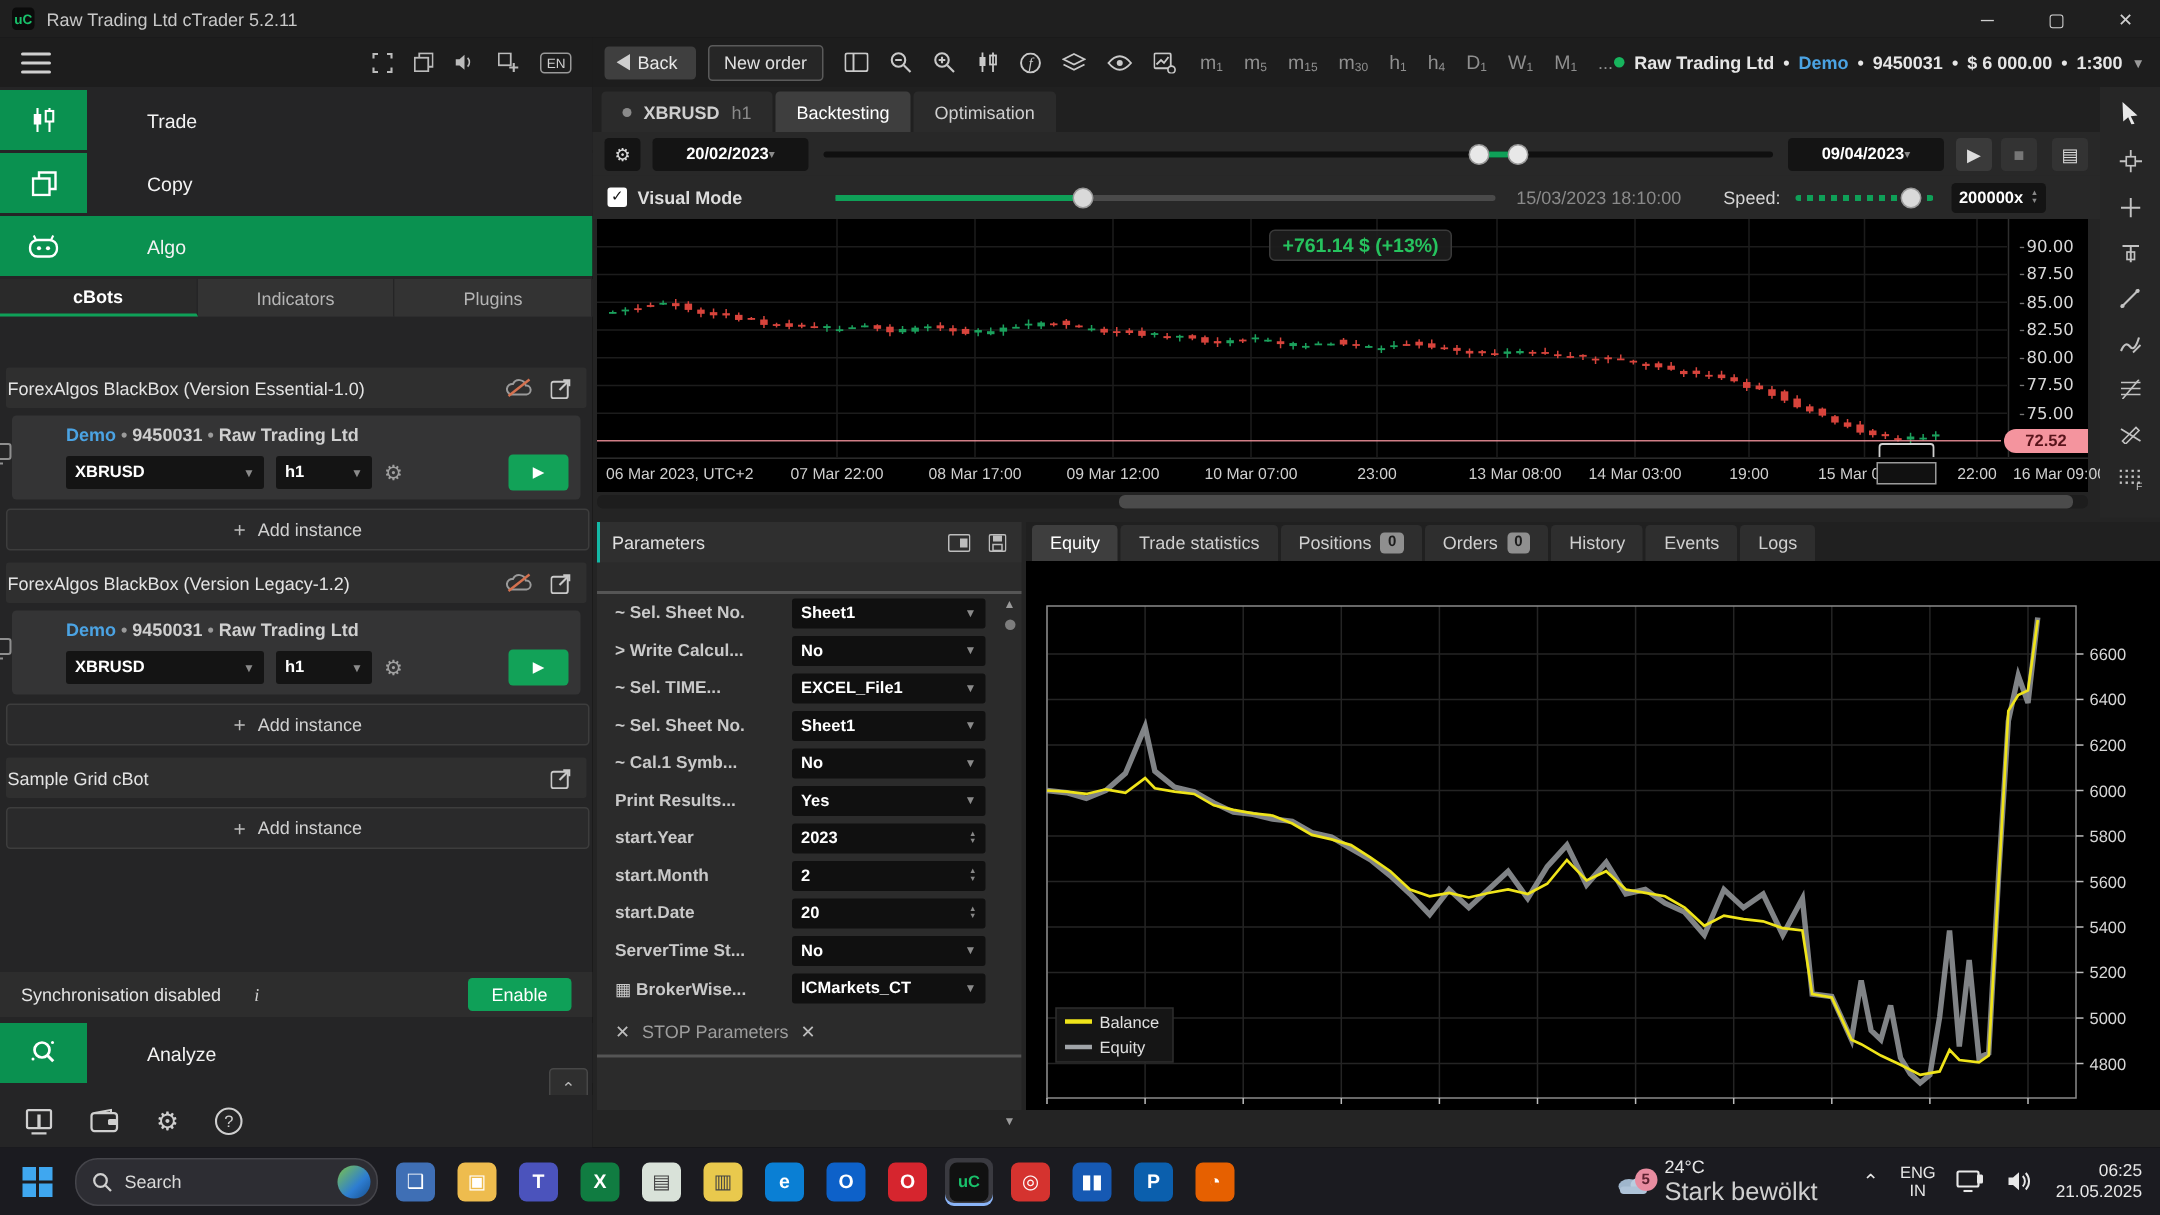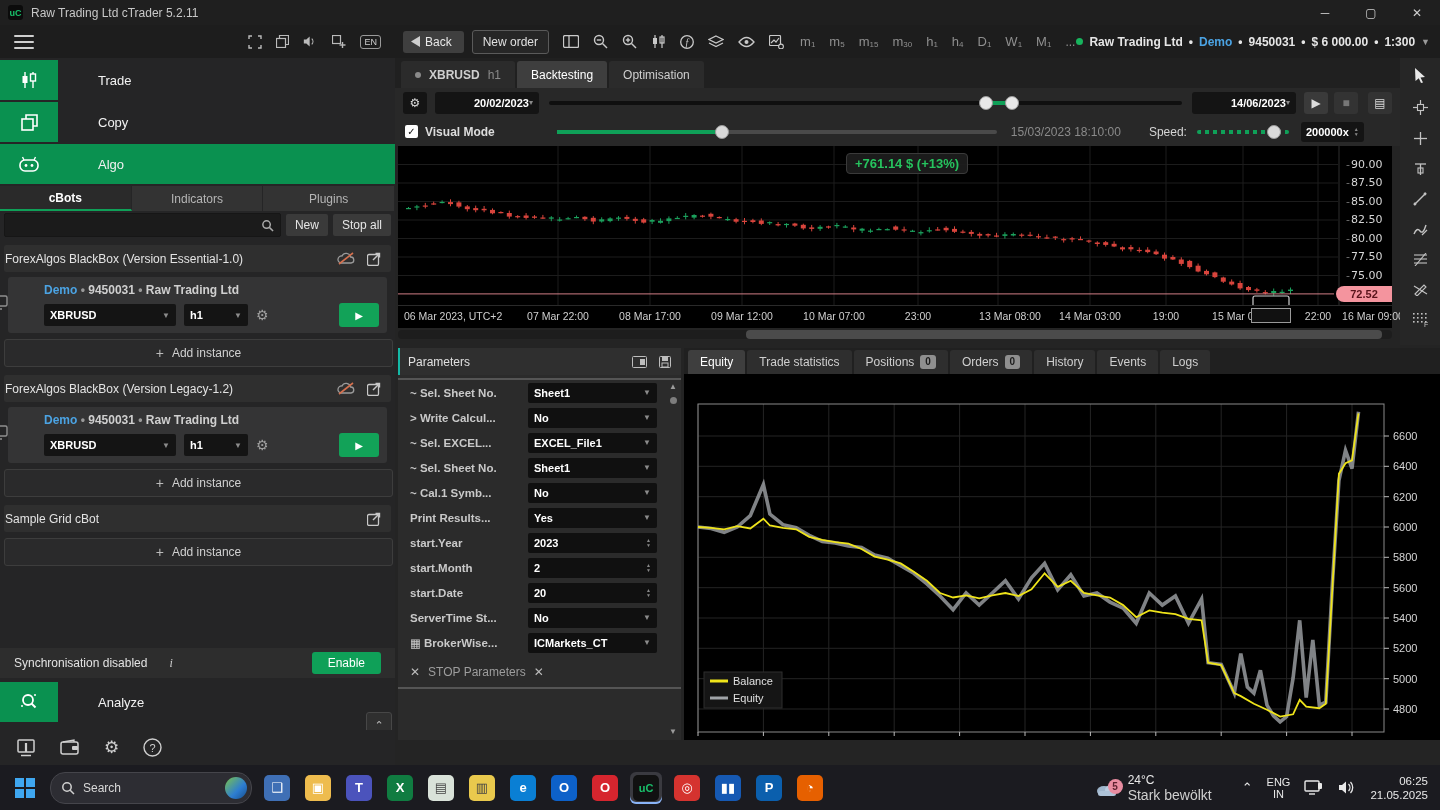--- a/index.html
+++ b/index.html
@@ -71,21 +71,21 @@
   #account .car{color:#9a9a9a;font-size:9px;font-weight:normal;}
   
   #tabrow{left:0;top:33px;width:1005px;height:30px;background:#202020;display:flex;align-items:flex-end;}
   .charttab{height:27px;display:flex;align-items:center;padding:0 14px;background:#2b2b2b;margin-right:2px;color:#cfcfcf;border-radius:3px 3px 0 0;}
   .charttab.sel{background:#3e3e3e;color:#fff;}
   .charttab .graydot{width:6px;height:6px;border-radius:50%;background:#8a8a8a;margin-right:8px;}
   .charttab .tfsep{color:#8a8a8a;margin-left:8px;font-weight:normal;}
   
   #datebar{left:0;top:63px;width:1005px;height:29px;background:#282828;display:flex;align-items:center;}
   .sqbtn{width:24px;height:22px;background:#141414;border-radius:3px;display:flex;align-items:center;justify-content:center;color:#dcdcdc;}
-  .datedd{background:#141414;border-radius:3px;height:22px;width:92px;display:flex;align-items:center;justify-content:flex-end;color:#fff;font-weight:bold;font-size:11px;padding:0 6px;}
+  .datedd{background:#141414;border-radius:3px;height:22px;width:92px;display:flex;align-items:center;justify-content:center;color:#fff;font-weight:bold;font-size:11px;padding:0 6px;}
   .rail{position:relative;height:4px;background:#0f0f0f;border-radius:2px;}
   .rail .seg{position:absolute;top:0;height:4px;background:#0fa058;}
   .knob{position:absolute;top:-5px;width:14px;height:14px;border-radius:50%;background:#e8e8e8;border:1px solid #9a9a9a;box-sizing:border-box;}
   
   #visualbar{left:0;top:92px;width:1005px;height:29px;background:#282828;display:flex;align-items:center;}
   .chk{width:13px;height:13px;background:#fff;border-radius:2px;display:flex;align-items:center;justify-content:center;color:#111;font-size:10px;margin-left:10px;}
   .graytime{color:#8a8a8a;}
   .spin{background:#141414;border-radius:3px;height:20px;display:flex;align-items:center;color:#fff;font-weight:bold;font-size:11px;padding:0 5px;gap:5px;}
   .spin .arr{display:flex;flex-direction:column;color:#888;font-size:5px;line-height:5px;}
   
@@ -100,21 +100,21 @@
   .timelabel{position:absolute;top:4px;color:#cfcfcf;font-size:10.5px;white-space:nowrap;}
   #hscroll{left:3px;top:305px;width:994px;height:9px;background:#1d1d1d;border-radius:4px;}
   #hscroll .thumb{position:absolute;left:35%;width:64%;height:9px;background:#4b4b4b;border-radius:4px;}
   
   #toolstrip{left:1005px;top:33px;width:40px;height:287px;background:#262626;display:flex;flex-direction:column;align-items:center;padding-top:10px;box-sizing:border-box;gap:17px;color:#c2c2c2;}
   
   #params{left:3px;top:323px;width:283px;height:392px;background:#2b2b2b;}
   #paramhead{height:27px;display:flex;align-items:center;border-left:2px solid #14b8a6;background:#2f2f2f;}
   #paramhead .t{margin-left:8px;color:#e0e0e0;}
   #paramhead .ic{margin-left:auto;margin-right:10px;display:flex;gap:12px;color:#bdbdbd;}
-  #parambody{position:relative;height:358px;border-top:2px solid #555;margin-top:3px;overflow:hidden;}
+  #parambody{position:relative;height:358px;border-top:2px solid #555;margin-top:19px;overflow:hidden;}
   .prow{display:flex;align-items:center;height:25px;margin-left:12px;margin-right:24px;}
   .prow .lbl{width:118px;color:#c9c9c9;font-size:11.5px;white-space:nowrap;overflow:hidden;font-weight:bold;}
   .ctrl{flex:1;height:20px;background:#101010;border-radius:2px;display:flex;align-items:center;color:#fff;font-weight:bold;font-size:11px;padding:0 6px;justify-content:space-between;}
   .ctrl .car{color:#8b8b8b;font-size:8px;}
   .ctrl .arr{display:flex;flex-direction:column;color:#888;font-size:5px;line-height:5px;}
   .psection{display:flex;align-items:center;gap:6px;color:#a9a9a9;margin:8px 10px 4px 12px;border-bottom:1px solid #4a4a4a;padding-bottom:6px;font-size:12px;}
   .pfooter{display:flex;align-items:center;gap:8px;color:#9d9d9d;margin:10px 10px 0 12px;font-size:12px;}
   .xmark{color:#bdbdbd;font-weight:bold;}
   #pscroll{position:absolute;right:2px;top:0;width:12px;height:358px;color:#9b9b9b;font-size:8px;text-align:center;}
   #pscroll .th{width:7px;height:7px;border-radius:50%;background:#7d7d7d;margin:6px auto;}
@@ -131,21 +131,21 @@
   #statusbar .right{margin-left:auto;margin-right:8px;display:flex;align-items:center;gap:6px;}
   
   #taskbar{left:0;top:765px;width:1440px;height:45px;background:#1b1b20;display:flex;align-items:center;}
   .tbStart{margin-left:14px;}
   .searchpill{margin-left:14px;width:200px;height:30px;background:#2d2d33;border:1px solid #45454b;border-radius:15px;display:flex;align-items:center;color:#d8d8d8;}
   .searchpill .thumb{margin-left:auto;margin-right:4px;width:22px;height:22px;border-radius:50%;
       background:linear-gradient(135deg,#7cc44a,#2d7dd2 60%,#184f8b);}
   .appico2{width:32px;height:32px;border-radius:6px;display:flex;align-items:center;justify-content:center;margin-left:9px;font-weight:bold;color:#fff;font-size:15px;position:relative;}
   .appico2.activeslot{background:#3a3a40;box-shadow:inset 0 -2px 0 #8ab4f8;}
   #weather{margin-left:auto;display:flex;align-items:center;gap:8px;color:#e8e8e8;}
-  #weather .l1{font-size:12px;} #weather .l2{font-size:14px;color:#cfcfcf;}
+  #weather .l1{font-size:12px;} #weather .l2{font-size:17px;color:#cfcfcf;}
   .w5{position:absolute;margin-left:14px;margin-top:-18px;width:15px;height:15px;background:#e88ca0;border-radius:50%;
       color:#5d2230;font-size:10px;font-weight:bold;display:flex;align-items:center;justify-content:center;}
   #tray{display:flex;align-items:center;gap:14px;margin-left:30px;margin-right:12px;color:#e8e8e8;}
   #tray .lang{text-align:center;font-size:11px;line-height:12px;}
   #tray .dt{text-align:right;font-size:11.5px;line-height:14px;}
   svg{display:block;}
 </style>
 </head>
 <body>
 
@@ -218,30 +218,20 @@
           </svg>
         </div>
       <span class="navlabel">Algo</span>
       </div>
     </div>
   <div class="sbtabs abs" id="sb-tabs">
       <div class="sbtab active">cBots</div>
       <div class="sbtab ">Indicators</div>
       <div class="sbtab ">Plugins</div>
     </div>
-  <div class="searchrow abs">
-    <div class="searchbox">
-      <svg width="13" height="13" viewBox="0 0 14 14">
-          <circle cx="6" cy="6" r="4" fill="none" stroke="#aaa" stroke-width="1.6"></circle>
-          <line x1="9" y1="9" x2="13" y2="13" stroke="#aaa" stroke-width="1.6"></line>
-        </svg>
-    </div>
-    <div class="sb-btn">New</div>
-    <div class="sb-btn" style="margin-right:4px">Stop all</div>
-  </div>
   <div id="sb-botlist" class="abs" style="left:0;top:218px;width:395px;">
       <div class="bothead" style="margin-top:2px">
         <span class="nm">ForexAlgos BlackBox (Version Essential-1.0)</span>
         <span class="ic">
           <svg width="18" height="13" viewBox="0 0 18 13">
             <path d="M4 11 A3.5 3.5 0 0 1 5 4 A4.5 4.5 0 0 1 13.5 5 A3 3 0 0 1 14 11 Z" fill="none" stroke="#9a9a9a" stroke-width="1.3"></path>
             <line x1="2" y1="12" x2="16" y2="1" stroke="#d4714f" stroke-width="1.6"></line>
           </svg>
           <svg width="14" height="14" viewBox="0 0 14 14">
             <rect x="0.5" y="2.5" width="11" height="11" rx="1.5" fill="none" stroke="#c9c9c9" stroke-width="1.3"></rect>
@@ -502,21 +492,21 @@
     <div class="datedd" style="margin-left:8px">
       <span>20/02/2023</span>
         <span class="car" style="color:#8b8b8b;font-size:8px">▾</span>
     </div>
     <div class="rail" style="flex:1;margin:0 10px;">
       <div class="seg" style="left:69%;width:4%"></div>
       <div class="knob" style="left:68%"></div>
       <div class="knob" style="left:72%"></div>
     </div>
     <div class="datedd">
-      <span>14/06/2023</span>
+      <span>09/04/2023</span>
         <span class="car" style="color:#8b8b8b;font-size:8px">▾</span>
     </div>
     <div class="sqbtn" style="margin-left:8px;background:#3a3a3a">▶</div>
     <div class="sqbtn" style="margin-left:6px;background:#333;color:#777">■</div>
     <div class="sqbtn" style="margin-left:10px;margin-right:8px;background:#333">▤</div>
   </div>
 
   <div id="visualbar" class="abs">
     <div class="chk">✓</div>
     <span style="margin-left:7px;font-weight:bold">Visual Mode</span>
@@ -908,21 +898,21 @@
           </div>
         </div>
         <div class="prow">
           <span class="lbl">&gt; Write Calcul...</span>
           <div class="ctrl">
             <span class="v">No</span>
             <span class="car">▼</span>
           </div>
         </div>
         <div class="prow">
-          <span class="lbl">~ Sel. EXCEL...</span>
+          <span class="lbl">~ Sel. TIME...</span>
           <div class="ctrl">
             <span class="v">EXCEL_File1</span>
             <span class="car">▼</span>
           </div>
         </div>
         <div class="prow">
           <span class="lbl">~ Sel. Sheet No.</span>
           <div class="ctrl">
             <span class="v">Sheet1</span>
             <span class="car">▼</span>

